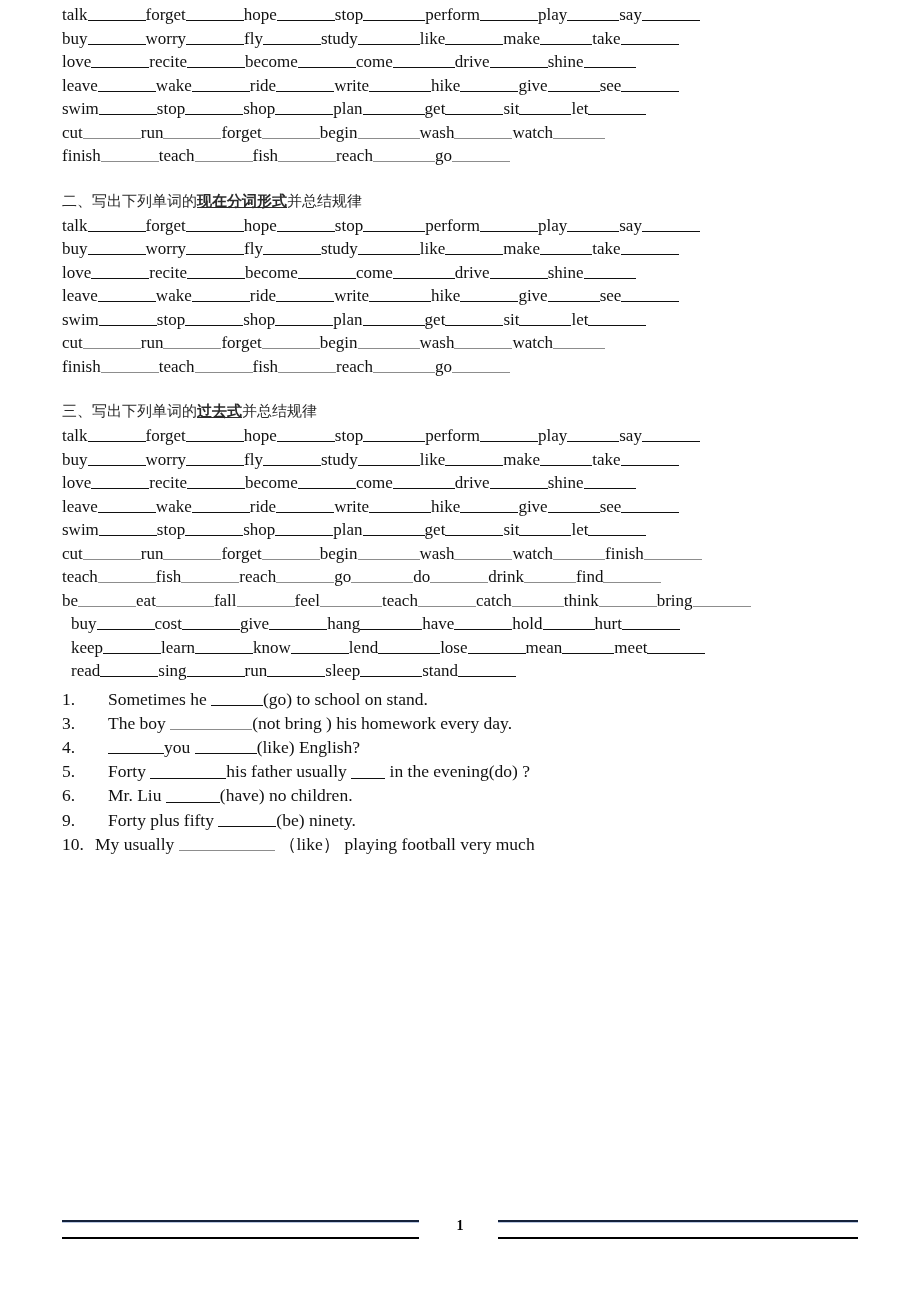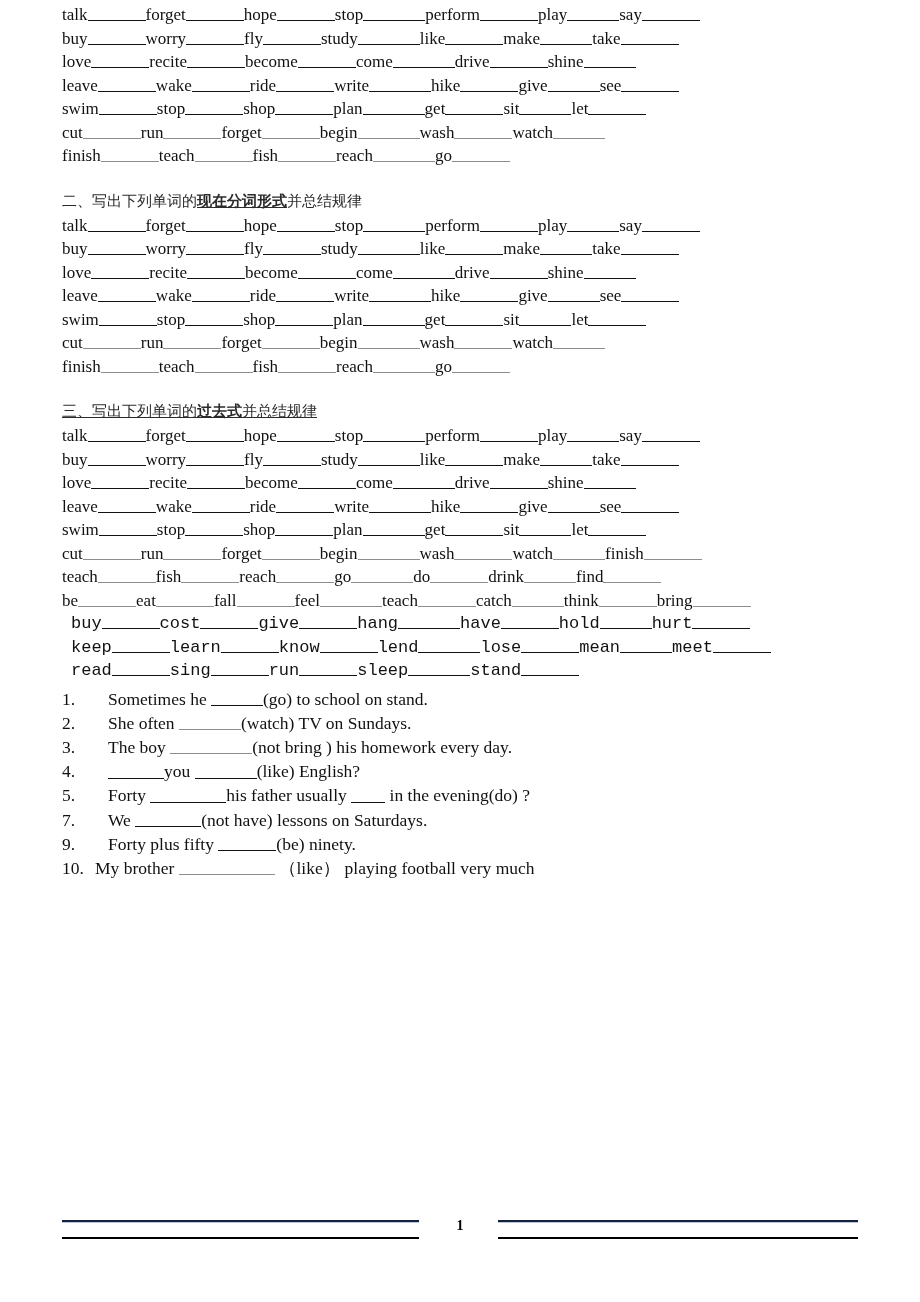--- a/index.html
+++ b/index.html
@@ -45,35 +45,35 @@
     margin: 0;
     padding: 0;
     white-space: nowrap;
   }
   .section-heading .emph {
     font-weight: bold;
     text-decoration: underline;
   }
   .sec1-head { padding-top: 36px; }
   .sec2-head { padding-top: 24px; }
-  .sec3-head { padding-top: 24px; text-decoration: underline; }
+  .sec3-head { padding-top: 24px; }
   .sec4-head { padding-top: 30px; }
 
   
   .word-rows {
     padding-top: 3px;
   }
   .word-row {
     font-family: "Liberation Serif", "DejaVu Serif", serif;
     font-size: 17px;
     line-height: 23.5px;
     white-space: nowrap;
     color: #111;
   }
-  .word-row.indent { padding-left: 9px; font-family: Liberation Mono, monospace; }
+  .word-row.indent { padding-left: 9px; }
   .wcell { display: inline; }
   .wcell .w { }
   
   .blank {
     display: inline-block;
     vertical-align: baseline;
     border-bottom: 1px solid #111;
     height: 0.92em;
     margin-bottom: -0.08em;
   }
@@ -189,27 +189,26 @@
         <div class="word-row"><span class="wcell"><span class="w">be</span><span class="blank faint" style="width: 58px;"></span></span><span class="wcell"><span class="w">eat</span><span class="blank faint" style="width: 58px;"></span></span><span class="wcell"><span class="w">fall</span><span class="blank faint" style="width: 58px;"></span></span><span class="wcell"><span class="w">feel</span><span class="blank faint" style="width: 62px;"></span></span><span class="wcell"><span class="w">teach</span><span class="blank faint" style="width: 58px;"></span></span><span class="wcell"><span class="w">catch</span><span class="blank faint" style="width: 52px;"></span></span><span class="wcell"><span class="w">think</span><span class="blank faint" style="width: 58px;"></span></span><span class="wcell"><span class="w">bring</span><span class="blank faint" style="width: 58px;"></span></span></div>
         <div class="word-row indent"><span class="wcell"><span class="w">buy</span><span class="blank" style="width: 58px;"></span></span><span class="wcell"><span class="w">cost</span><span class="blank" style="width: 58px;"></span></span><span class="wcell"><span class="w">give</span><span class="blank" style="width: 58px;"></span></span><span class="wcell"><span class="w">hang</span><span class="blank" style="width: 62px;"></span></span><span class="wcell"><span class="w">have</span><span class="blank" style="width: 58px;"></span></span><span class="wcell"><span class="w">hold</span><span class="blank" style="width: 52px;"></span></span><span class="wcell"><span class="w">hurt</span><span class="blank" style="width: 58px;"></span></span></div>
         <div class="word-row indent"><span class="wcell"><span class="w">keep</span><span class="blank" style="width: 58px;"></span></span><span class="wcell"><span class="w">learn</span><span class="blank" style="width: 58px;"></span></span><span class="wcell"><span class="w">know</span><span class="blank" style="width: 58px;"></span></span><span class="wcell"><span class="w">lend</span><span class="blank" style="width: 62px;"></span></span><span class="wcell"><span class="w">lose</span><span class="blank" style="width: 58px;"></span></span><span class="wcell"><span class="w">mean</span><span class="blank" style="width: 52px;"></span></span><span class="wcell"><span class="w">meet</span><span class="blank" style="width: 58px;"></span></span></div>
         <div class="word-row indent"><span class="wcell"><span class="w">read</span><span class="blank" style="width: 58px;"></span></span><span class="wcell"><span class="w">sing</span><span class="blank" style="width: 58px;"></span></span><span class="wcell"><span class="w">run</span><span class="blank" style="width: 58px;"></span></span><span class="wcell"><span class="w">sleep</span><span class="blank" style="width: 62px;"></span></span><span class="wcell"><span class="w">stand</span><span class="blank" style="width: 58px;"></span></span></div>
       </div>
     </div>
 
   <div id="section-four-host">
       <div class="fill-list">
         <div class="fill-item"><span class="num">1.</span><span class="pad"></span><span>Sometimes he </span><span class="blank" style="width: 52px;"></span><span>(go) to school on stand.</span></div>
-        <div class="fill-item"><span class="num">2.</span><span class="pad"></span><span>She often </span><span class="blank faint" style="width: 62px;"></span><span>(watch) TV on Sundays.</span></div>
         <div class="fill-item"><span class="num">3.</span><span class="pad"></span><span>The boy </span><span class="blank faint" style="width: 82px;"></span><span>(not bring ) his homework every day.</span></div>
         <div class="fill-item"><span class="num">4.</span><span class="pad"></span><span class="blank" style="width: 56px;"></span><span>you </span><span class="blank" style="width: 62px;"></span><span>(like) English?</span></div>
         <div class="fill-item"><span class="num">5.</span><span class="pad"></span><span>Forty </span><span class="blank" style="width: 76px;"></span><span>his father usually </span><span class="blank" style="width: 34px;"></span><span> in the evening(do) ?</span></div>
-        <div class="fill-item"><span class="num">7.</span><span class="pad"></span><span>We </span><span class="blank" style="width: 66px;"></span><span>(not have) lessons on Saturdays.</span></div>
+        <div class="fill-item"><span class="num">6.</span><span class="pad"></span><span>Mr. Liu </span><span class="blank" style="width: 54px;"></span><span>(have) no children.</span></div>
         <div class="fill-item"><span class="num">9.</span><span class="pad"></span><span>Forty plus fifty </span><span class="blank" style="width: 58px;"></span><span>(be) ninety.</span></div>
-        <div class="fill-item"><span class="num wide">10.</span><span class="pad none"></span><span>My brother </span><span class="blank faint" style="width: 96px;"></span><span> （like） playing football very much</span></div>
+        <div class="fill-item"><span class="num wide">10.</span><span class="pad none"></span><span>My usually </span><span class="blank faint" style="width: 96px;"></span><span> （like） playing football very much</span></div>
       </div>
     </div>
 
 </div>
 
 <div class="footer">
   <div class="footer-inner">
     <div class="rule-group left">
       <div class="rule-thin"></div>
       <div class="rule-thick"></div>

